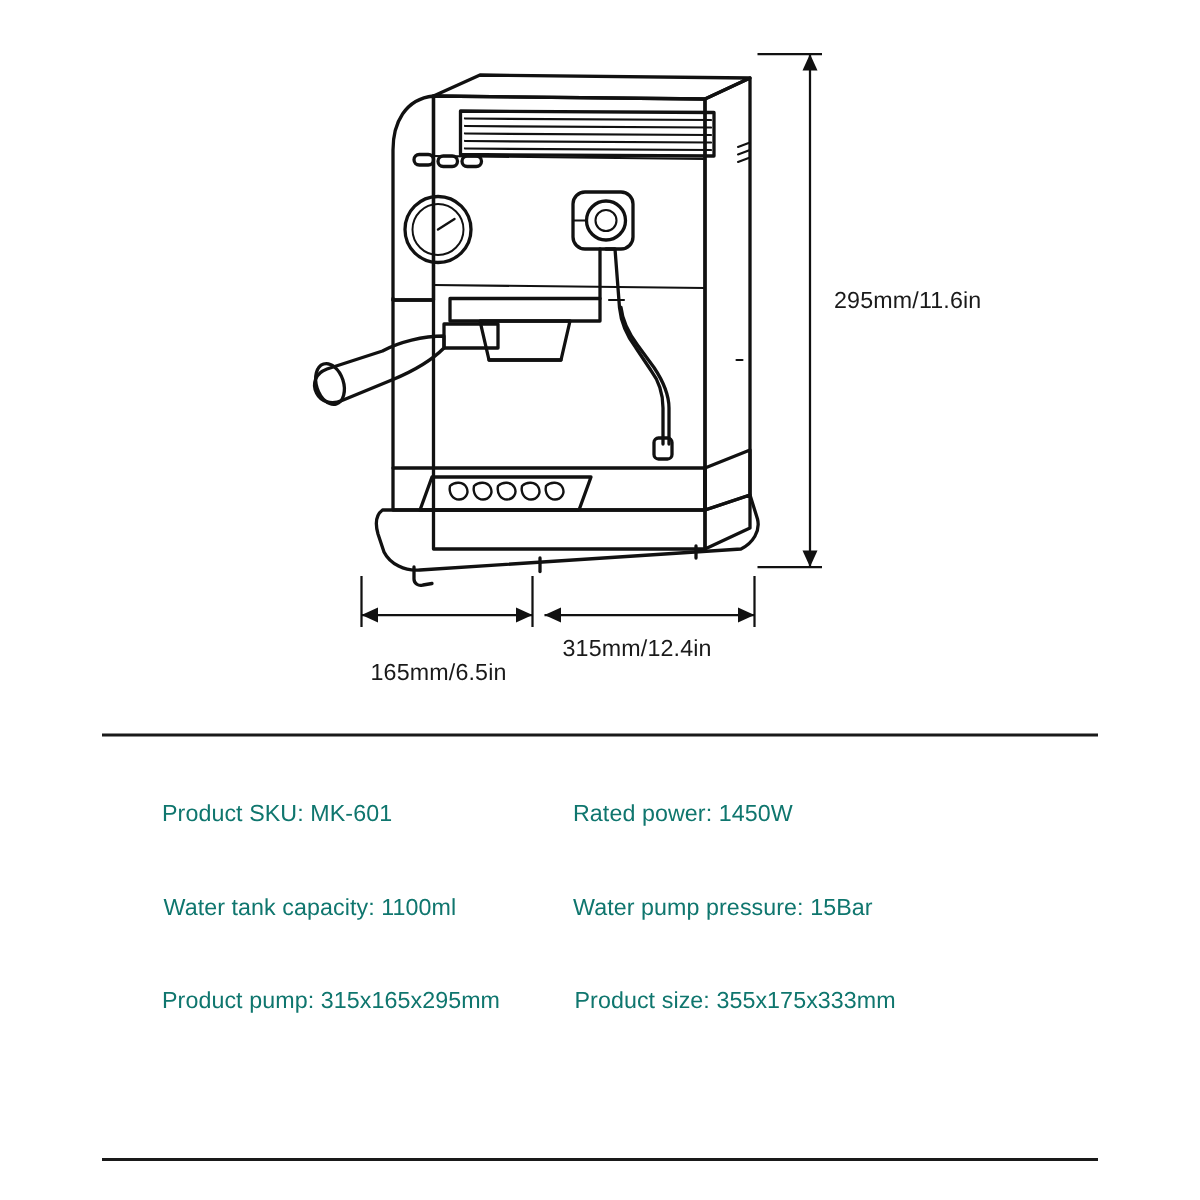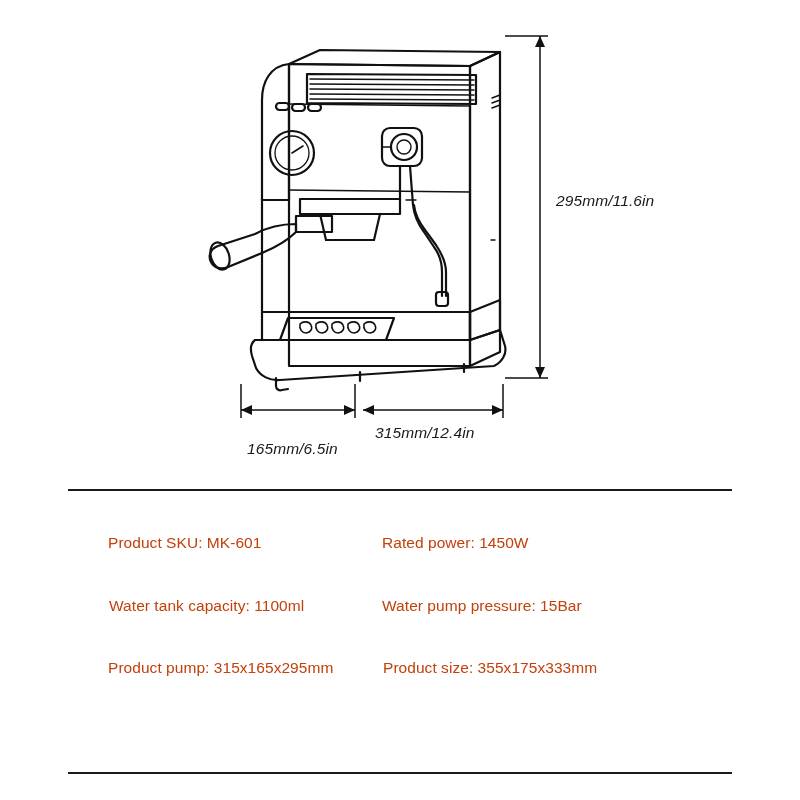--- a/index.html
+++ b/index.html
@@ -21,21 +21,20 @@
     height: 800px;
     background: #ffffff;
   }
   
   #drawing {
     position: absolute;
     left: 0;
     top: 0;
     width: 800px;
     height: 490px;
-    font-style: italic;
   }
   #drawing svg {
     display: block;
   }
   
   .dim-label {
     position: absolute;
     font-size: 15.5px;
     color: #1a1a1a;
     white-space: nowrap;
@@ -72,21 +71,21 @@
     top: 512px;
     width: 664px;
     height: 250px;
     display: grid;
     grid-template-columns: 274px 1fr;
     grid-template-rows: repeat(4, 1fr);
     align-items: center;
   }
   .spec-cell {
     font-size: 15.5px;
-    color: #c2410c;
+    color: #0f766e;
     white-space: nowrap;
     padding-left: 40px;
     letter-spacing: 0.05px;
   }
   .spec-cell.col2 {
     padding-left: 41px;
   }
 </style>
 </head>
 <body>

